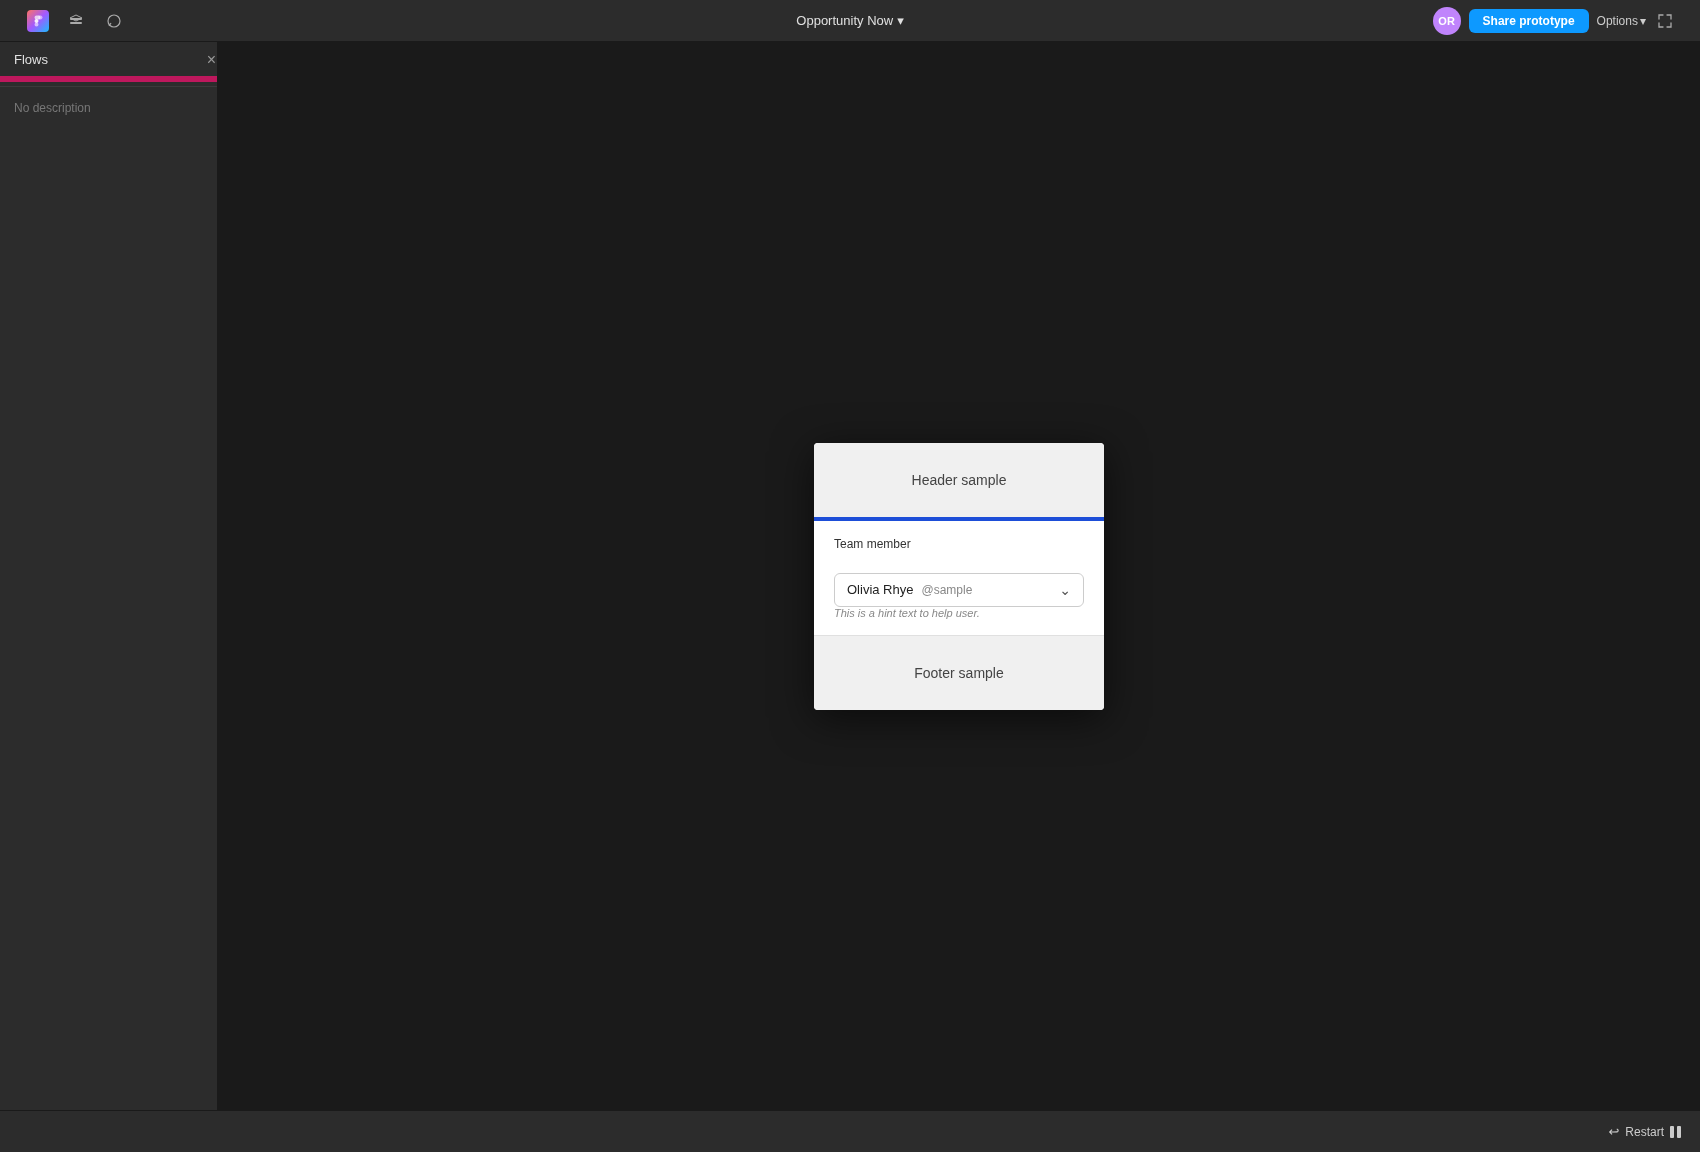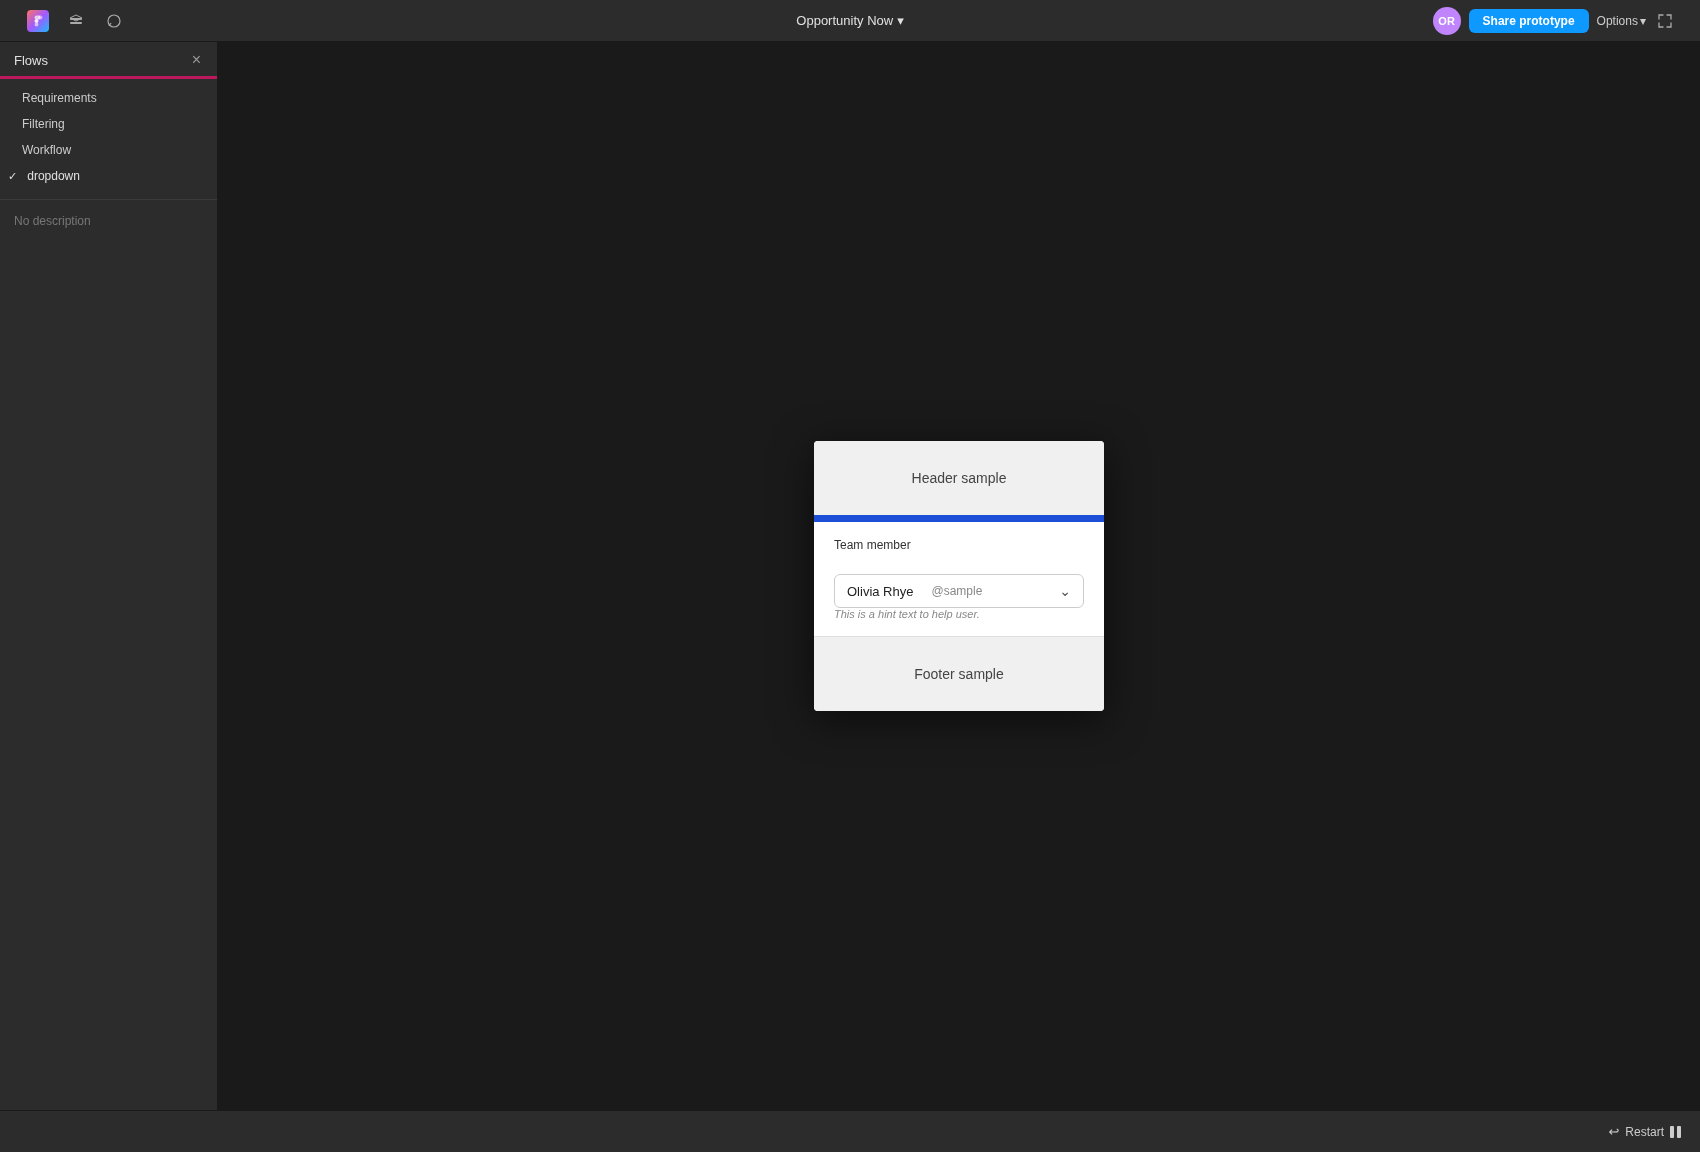--- a/index.html
+++ b/index.html
@@ -60,23 +60,23 @@
     
     #sidebar {
       width: 218px;
       background: #2c2c2c;
       flex-shrink: 0;
       display: flex;
       flex-direction: column;
       border-right: 1px solid #1a1a1a;
     }
     #sidebar-header {
-      display: flex; align-items: flex-end; justify-content: space-between;
-      padding: 10px 16px 8px 14px;
-      border-bottom: 3px solid #be185d;
+      display: flex; align-items: flex-start; justify-content: space-between;
+      padding: 10px 1px 8px 14px;
+      border-bottom: 6px solid #be185d;
     }
     #sidebar-header span { color: #e0e0e0; font-size: 13px; font-weight: 500; }
     .close-btn { color: #999; cursor: pointer; font-size: 16px; background: none; border: none; line-height: 1; }
 
     #flows-list { padding: 6px 0; }
     .flow-item {
       padding: 6px 14px 6px 22px; color: #ccc; font-size: 12px; cursor: pointer;
       display: flex; align-items: center; gap: 6px;
     }
     .flow-item.active { color: #e0e0e0; }
@@ -102,34 +102,34 @@
       background: #ffffff;
       border-radius: 4px;
       overflow: hidden;
       box-shadow: 0 8px 40px rgba(0,0,0,0.6);
     }
 
     .card-header-section {
       background: #f0f0f0;
       padding: 28px 20px;
       text-align: center;
-      border-bottom: 7px solid #1d4ed8;
+      border-bottom: 4px solid #1d4ed8;
     }
     .card-header-section span { font-size: 14px; color: #444; font-weight: 400; }
 
     .card-body { padding: 16px 20px; }
 
     .field-label { font-size: 12px; color: #333; margin-bottom: 22px; font-weight: 400; }
 
     .dropdown-field {
       border: 1px solid #ccc; border-radius: 6px; padding: 8px 12px;
       display: flex; align-items: center; justify-content: space-between;
       cursor: pointer; background: white;
     }
-    .dropdown-value { display: flex; align-items: center; gap: 18px; }
+    .dropdown-value { display: flex; align-items: center; gap: 8px; }
     .dropdown-main-text { font-size: 13px; color: #222; font-weight: 500; }
     .dropdown-sub-text { font-size: 12px; color: #888; }
     .dropdown-chevron { color: #555; font-size: 14px; }
 
     .hint-text { font-size: 11px; color: #888; font-style: italic; }
 
     .card-footer-section {
       background: #f0f0f0;
       padding: 28px 20px;
       text-align: center;
@@ -212,35 +212,20 @@
 </div>
 
 <div id="main">
 
   <div id="sidebar">
     <div id="sidebar-header">
       <span>Flows</span>
       <button class="close-btn">×</button>
     </div>
 
-    <div id="flows-list">
-      <div class="flow-item">
-        <span>Requirements</span>
-      </div>
-      <div class="flow-item">
-        <span>Filtering</span>
-      </div>
-      <div class="flow-item">
-        <span>Workflow</span>
-      </div>
-      <div class="flow-item active">
-        <span class="check-icon">✓</span>
-        <span>dropdown</span>
-      </div>
-    </div>
 
     <hr id="sidebar-divider">
 
     <div id="no-description">
       <span>No description</span>
     </div>
   </div>
 
   <div id="canvas">
 

